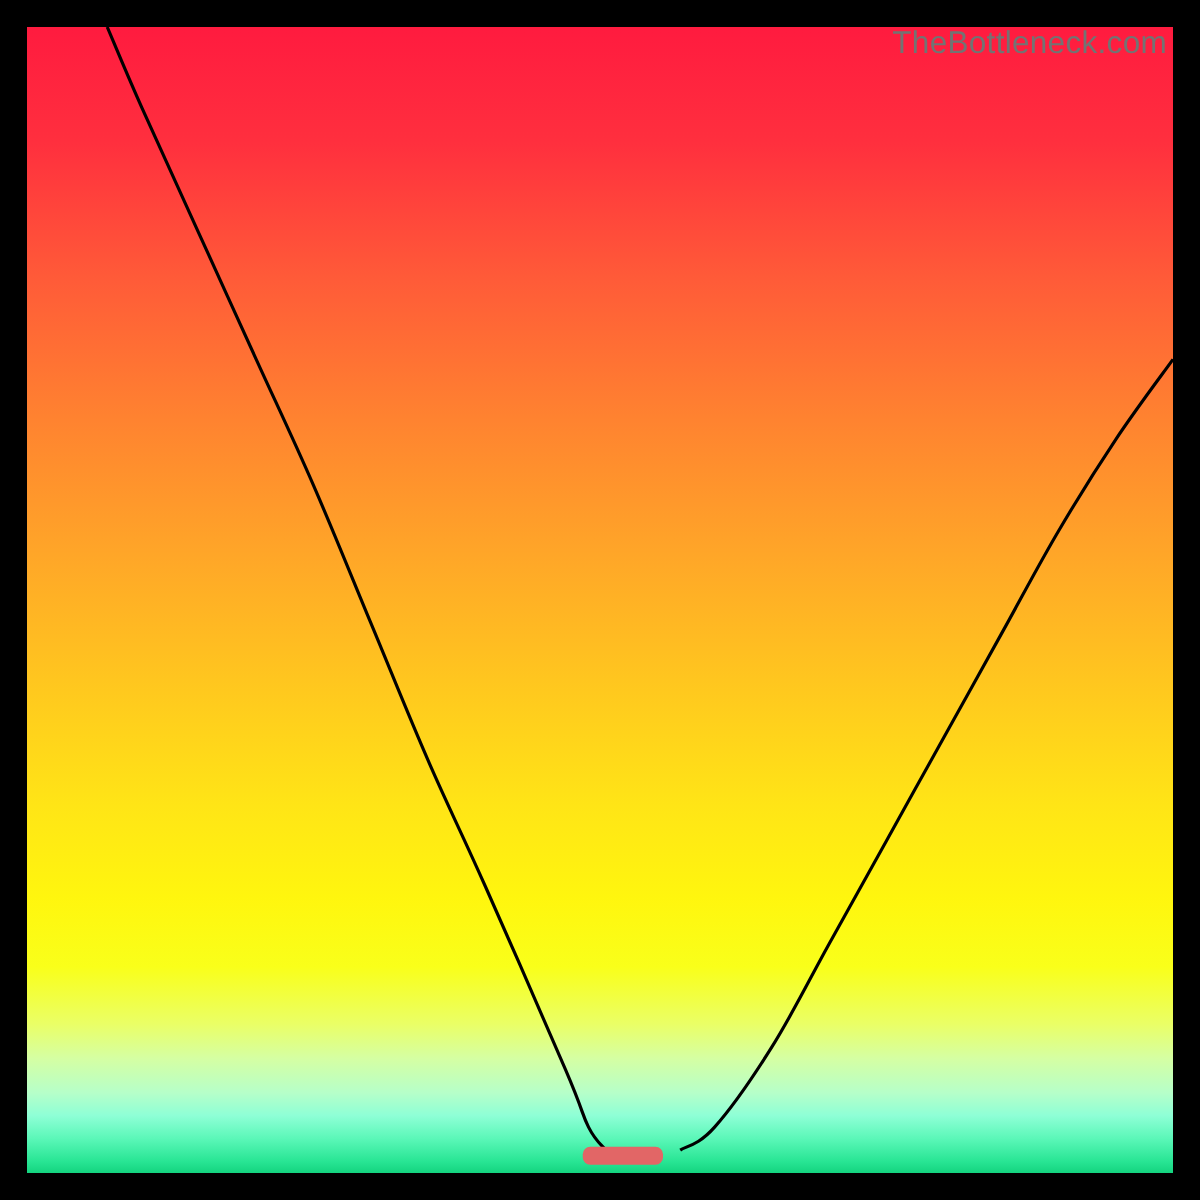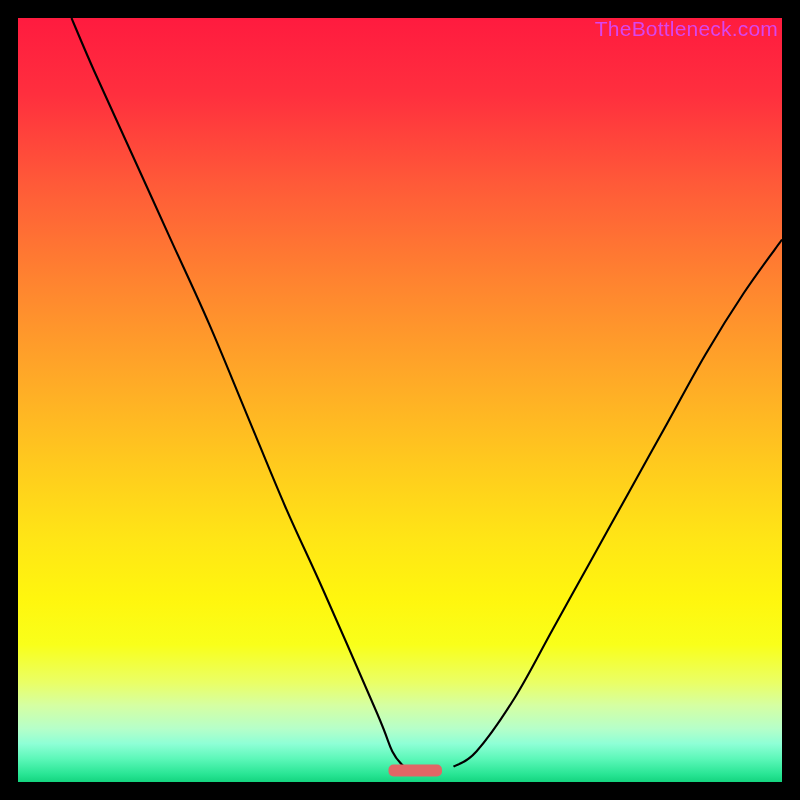--- a/index.html
+++ b/index.html
@@ -40,21 +40,21 @@
       #8effd6 95%,
       #5bf7b8 97%,
       #28e594 99%,
       #14d47f 100%
     );
   }
   .watermark {
     position: absolute;
     top: 17px;
     right: 22px;
-    color: #d946ef;
+    color: #737373;
     font-size: 21px;
     font-weight: 500;
     letter-spacing: 0.2px;
     z-index: 5;
   }
   svg.curves, svg.marker {
     position: absolute;
     left: 0; top: 0;
     width: 764px;
     height: 764px;

